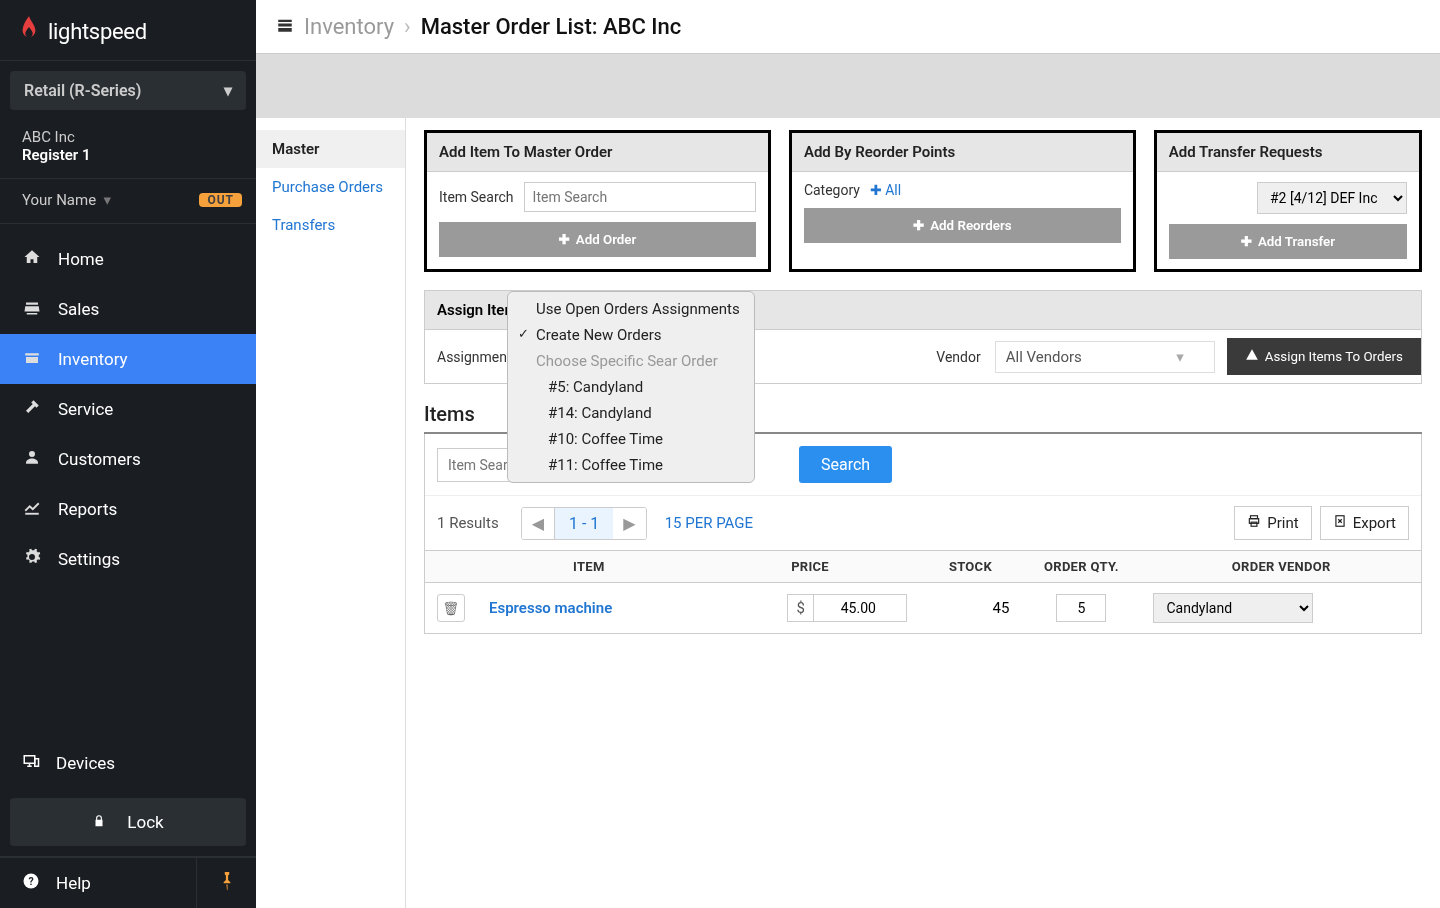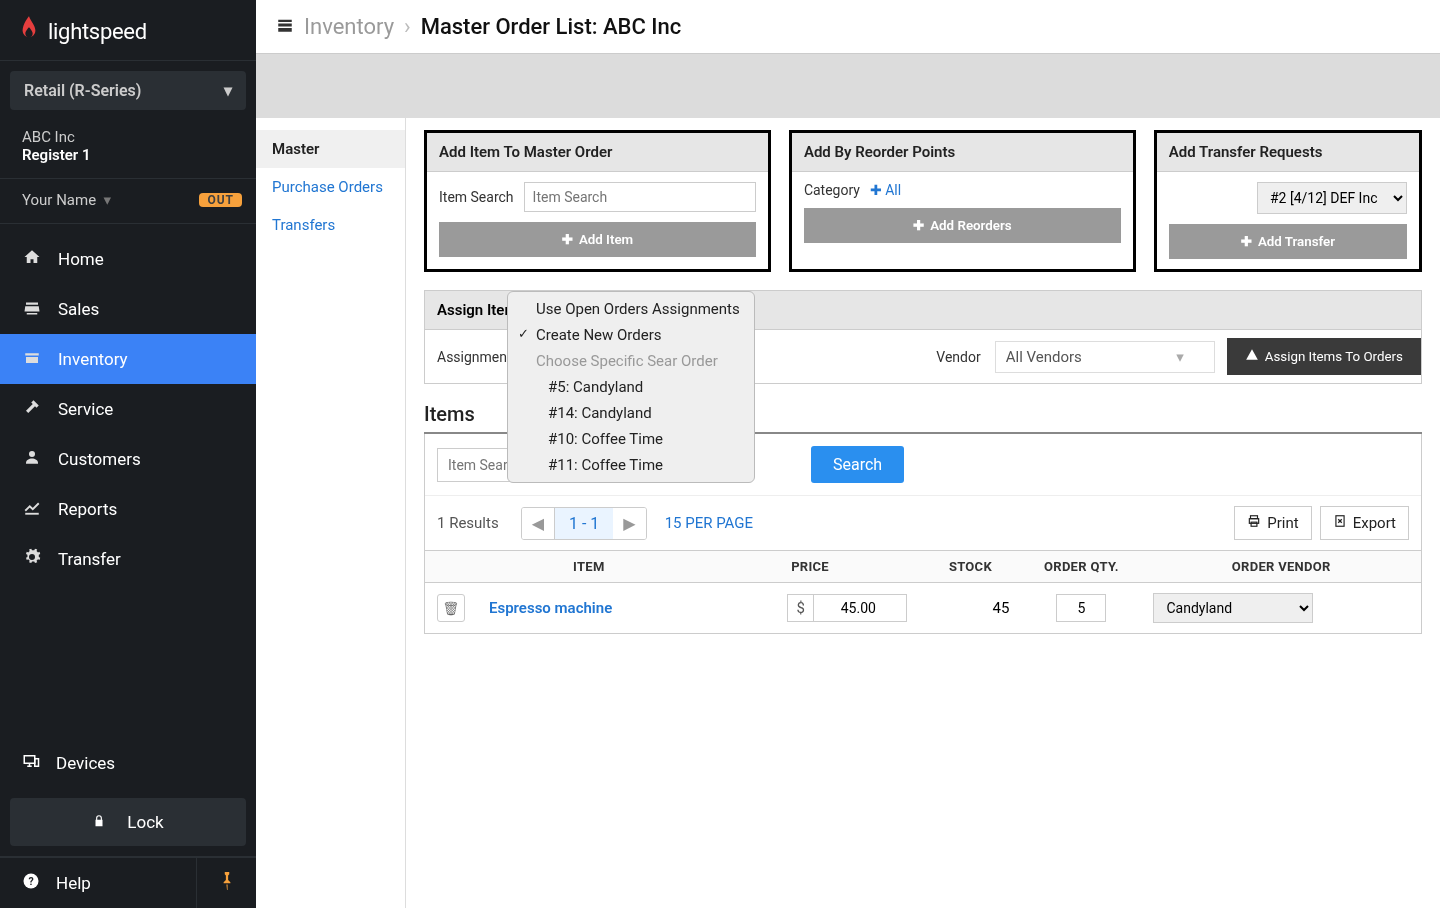--- a/index.html
+++ b/index.html
@@ -66,21 +66,21 @@
   .dd-pop { position:absolute; top:0; left:82px; background:#efefef; border:1px solid #bbb; border-radius:6px; padding:4px 0; font-size:15px; min-width:230px; z-index:10; }
   .dd-opt { padding:4px 14px 4px 28px; cursor:pointer; position:relative; color:#222; }
   .dd-opt.selected::before { content:"✓"; position:absolute; left:10px; top:4px; font-size:13px; }
   .dd-opt.disabled { color:#999; cursor:default; }
   .dd-opt.indent { padding-left:40px; }
 
   
   .items-section {  }
   .items-title { font-size:20px; font-weight:500; color:#222; padding-bottom:2px; }
   .items-box { border:1px solid #ccc; }
-  .items-search-row { padding:12px; display:flex; gap:24px; align-items:center; }
+  .items-search-row { padding:12px; display:flex; gap:12px; align-items:center; }
   .items-search-input { border:1px solid #ccc; padding:8px 10px; font-size:14px; width:140px; }
   .search-btn { background:#2a8fef; color:#fff; border:none; padding:9px 22px; font-size:16px; border-radius:3px; cursor:pointer; margin-left:210px; }
 
   .pager-row { display:flex; align-items:center; padding:10px 12px; gap:10px; border-top:1px solid #eee; }
   .results-text { color:#555; font-size:15px; }
   .pager { display:flex; border:1px solid #ccc; border-radius:3px; overflow:hidden; margin-left:12px; }
   .pager-btn { padding:6px 10px; cursor:pointer; color:#999; background:#fff; border-right:1px solid #ccc; display:flex; align-items:center; }
   .pager-range { padding:6px 14px; color:#2176d2; background:#eaf4ff; }
   .per-page { color:#2176d2; font-size:15px; margin-left:8px; cursor:pointer; }
   .right-actions { margin-left:auto; display:flex; gap:8px; }
@@ -175,21 +175,21 @@
           </svg>
       </span>
       <span>Reports</span>
     </div>
     <div class="nav-item">
       <span class="nav-icon">
         <svg width="18" height="18" viewBox="0 0 24 24" fill="currentColor">
             <path d="M12 8a4 4 0 1 0 0 8 4 4 0 0 0 0-8zm9 4l2 1-1 3-2-1a8 8 0 0 1-2 2l1 2-3 1-1-2a8 8 0 0 1-3 0l-1 2-3-1 1-2a8 8 0 0 1-2-2l-2 1-1-3 2-1a8 8 0 0 1 0-3l-2-1 1-3 2 1a8 8 0 0 1 2-2l-1-2 3-1 1 2a8 8 0 0 1 3 0l1-2 3 1-1 2a8 8 0 0 1 2 2l2-1 1 3-2 1a8 8 0 0 1 0 3z"></path>
           </svg>
       </span>
-      <span>Transfer</span>
+      <span>Settings</span>
     </div>
   </div>
 
   <div class="devices-item">
     <span class="nav-icon">
       <svg width="18" height="18" viewBox="0 0 24 24" fill="none" stroke="currentColor" stroke-width="2">
           <rect x="3" y="5" width="14" height="10"></rect>
           <line x1="7" y1="19" x2="13" y2="19"></line>
           <line x1="10" y1="15" x2="10" y2="19"></line>
           <rect x="17" y="9" width="5" height="10"></rect>
@@ -257,21 +257,21 @@
 
         <div class="panel">
           <div class="panel-head">Add Item To Master Order</div>
           <div class="panel-body">
             <div class="row-inline">
               <span class="label-inline">Item Search</span>
               <input class="text-input" placeholder="Item Search" style="">
             </div>
             <button class="grey-btn">
               <span>✚</span>
-              <span>Add Item</span>
+              <span>Add Order</span>
             </button>
           </div>
         </div>
 
         <div class="panel">
           <div class="panel-head">Add By Reorder Points</div>
           <div class="panel-body">
             <div class="row-inline">
               <span class="label-inline">Category</span>
               <span class="link-plus">✚ <span>All</span></span>

